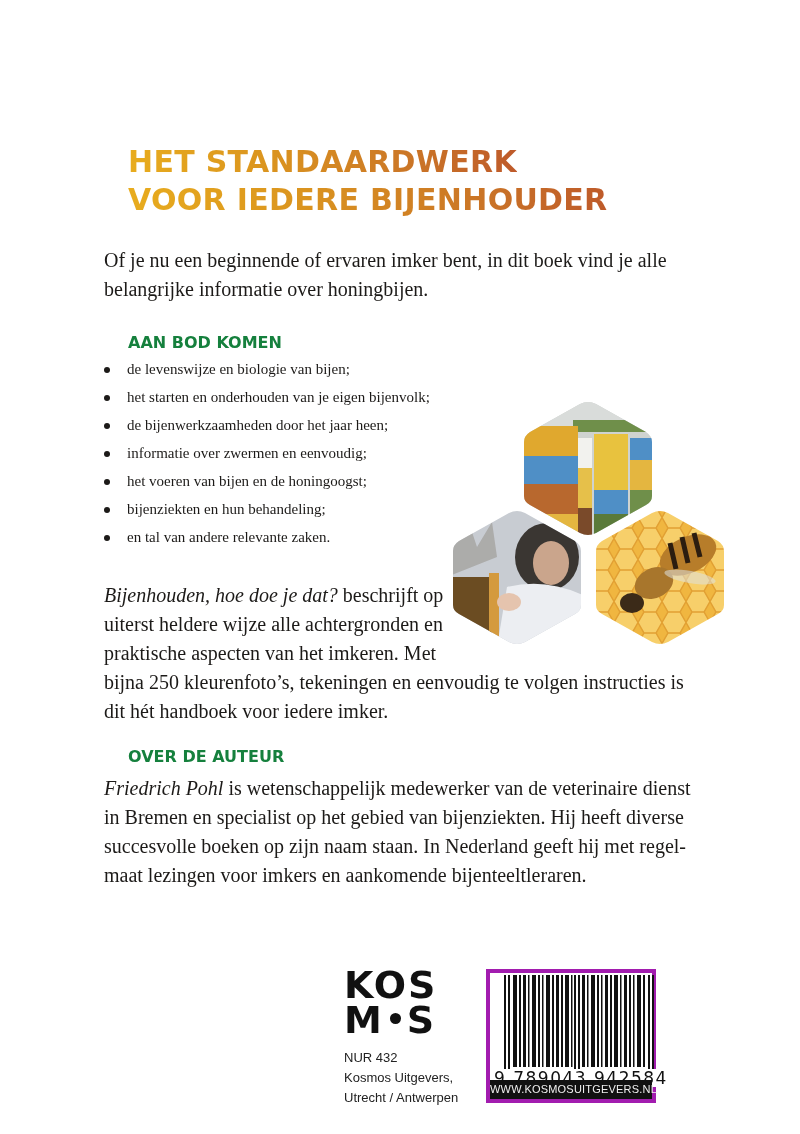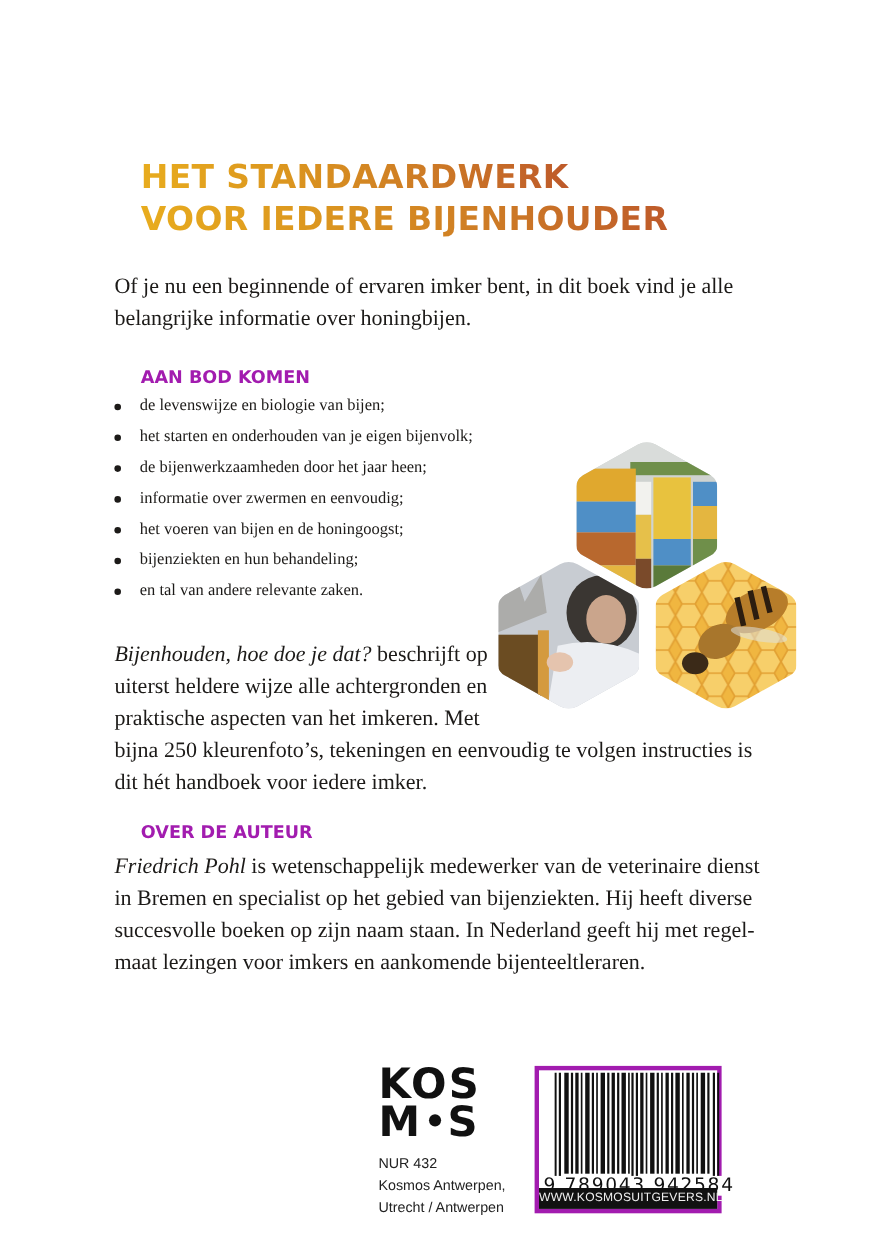--- a/index.html
+++ b/index.html
@@ -16,21 +16,21 @@
 
   .body-text {
     position: absolute; font-family: "Liberation Serif", serif;
     font-size: 20px; line-height: 28px; color: #1c1a18; white-space: nowrap;
   }
   .body-text i { font-style: italic; }
 
   .heading {
     position: absolute; left: 128px;
     font-family: "DejaVu Sans", sans-serif; font-weight: bold;
-    font-size: 16px; line-height: 20px; color: #a21caf; white-space: nowrap;
+    font-size: 16px; line-height: 20px; color: #15803d; white-space: nowrap;
   }
 
   .bullet-row { position: absolute; left: 104px; height: 28px; }
   .bullet-dot {
     position: absolute; left: 0; top: 12px; width: 6px; height: 6px;
     border-radius: 50%; background: #1c1a18;
   }
   .bullet-text {
     position: absolute; left: 23px; top: 0;
     font-family: Liberation Serif, serif; font-size: 15px; line-height: 28px;
@@ -193,21 +193,21 @@
   <div class="body-text" style="left:104px; top:787px;">in Bremen en specialist op het gebied van bijenziekten. Hij heeft diverse</div>
   <div class="body-text" style="left:104px; top:816px;">succesvolle boeken op zijn naam staan. In Nederland geeft hij met regel-</div>
   <div class="body-text" style="left:104px; top:845px;">maat lezingen voor imkers en aankomende bijenteeltleraren.</div>
 
   <div class="logo">
     <div class="logo-row" style="top:0;">KOS</div>
     <div class="logo-row" style="top:35px;"><span>M</span><span class="logo-dot"></span><span>S</span></div>
   </div>
 
   <div class="pub-info" style="top:1032px;">NUR 432</div>
-  <div class="pub-info" style="top:1052px;">Kosmos Antwerpen,</div>
+  <div class="pub-info" style="top:1052px;">Kosmos Uitgevers,</div>
   <div class="pub-info" style="top:1072px;">Utrecht / Antwerpen</div>
 
   <div class="barcode-box">
     <svg class="barcode-bars" viewBox="0 0 150 100" preserveAspectRatio="none">
       <g fill="#111">
         <rect x="0" y="0" width="2" height="100"></rect>
           <rect x="4" y="0" width="2" height="100"></rect>
         <rect x="9" y="0" width="4" height="92"></rect>
           <rect x="15" y="0" width="2" height="92"></rect>
         <rect x="19" y="0" width="3" height="92"></rect>

